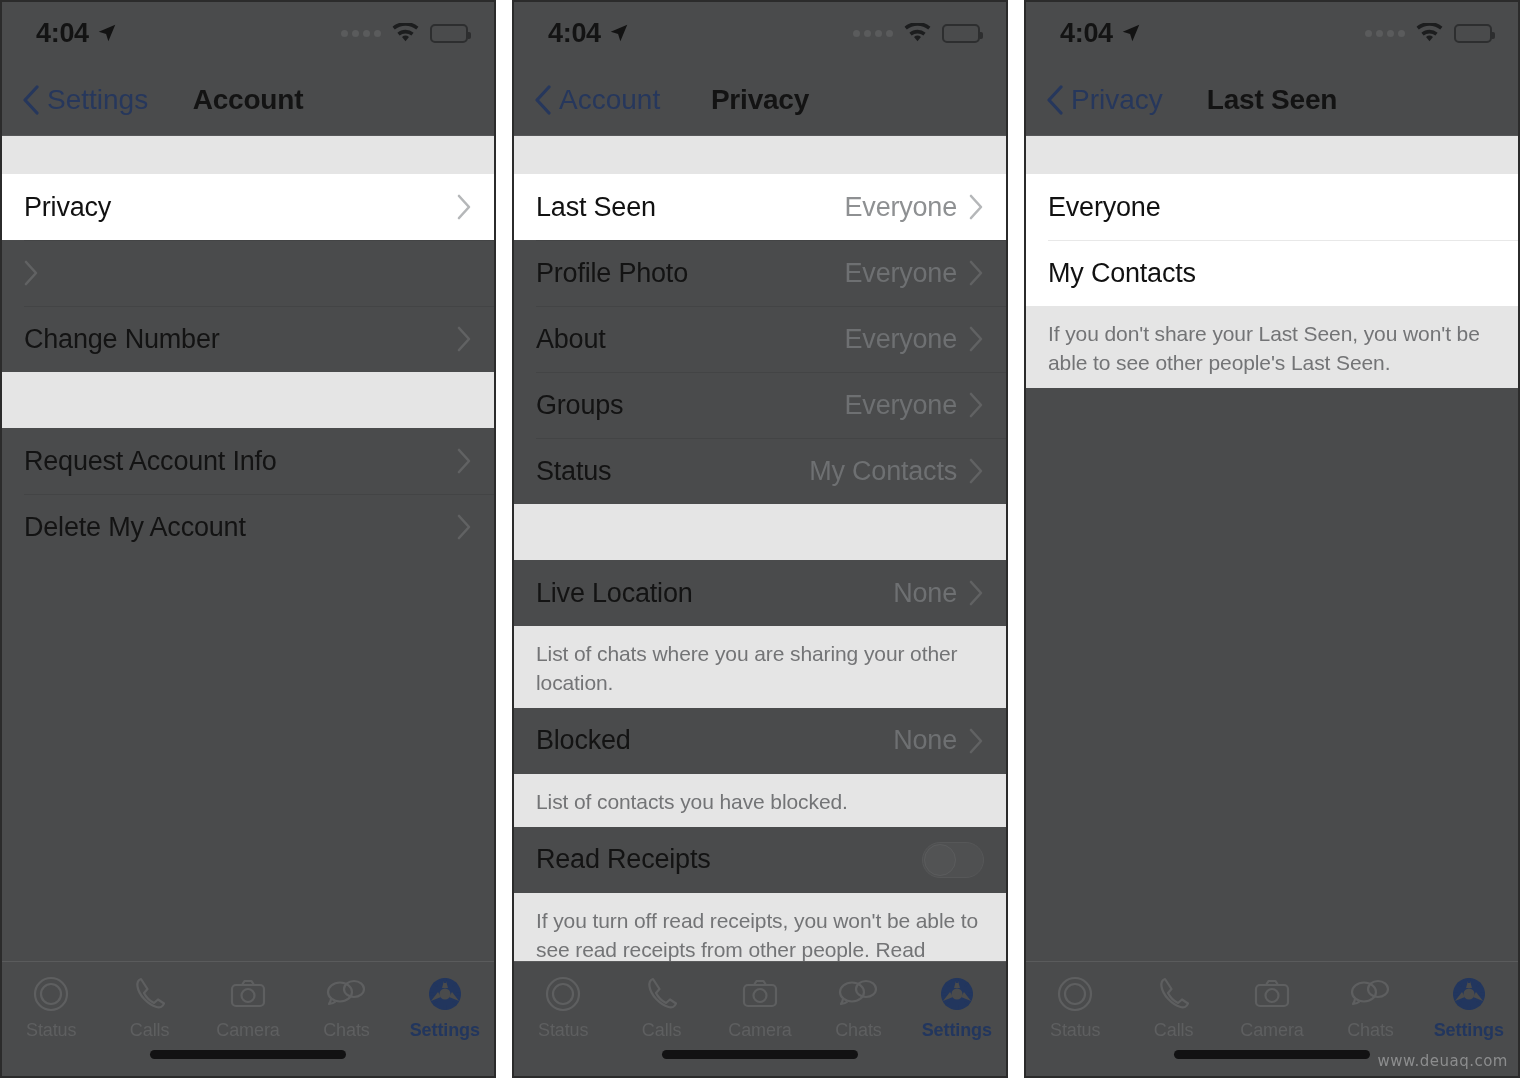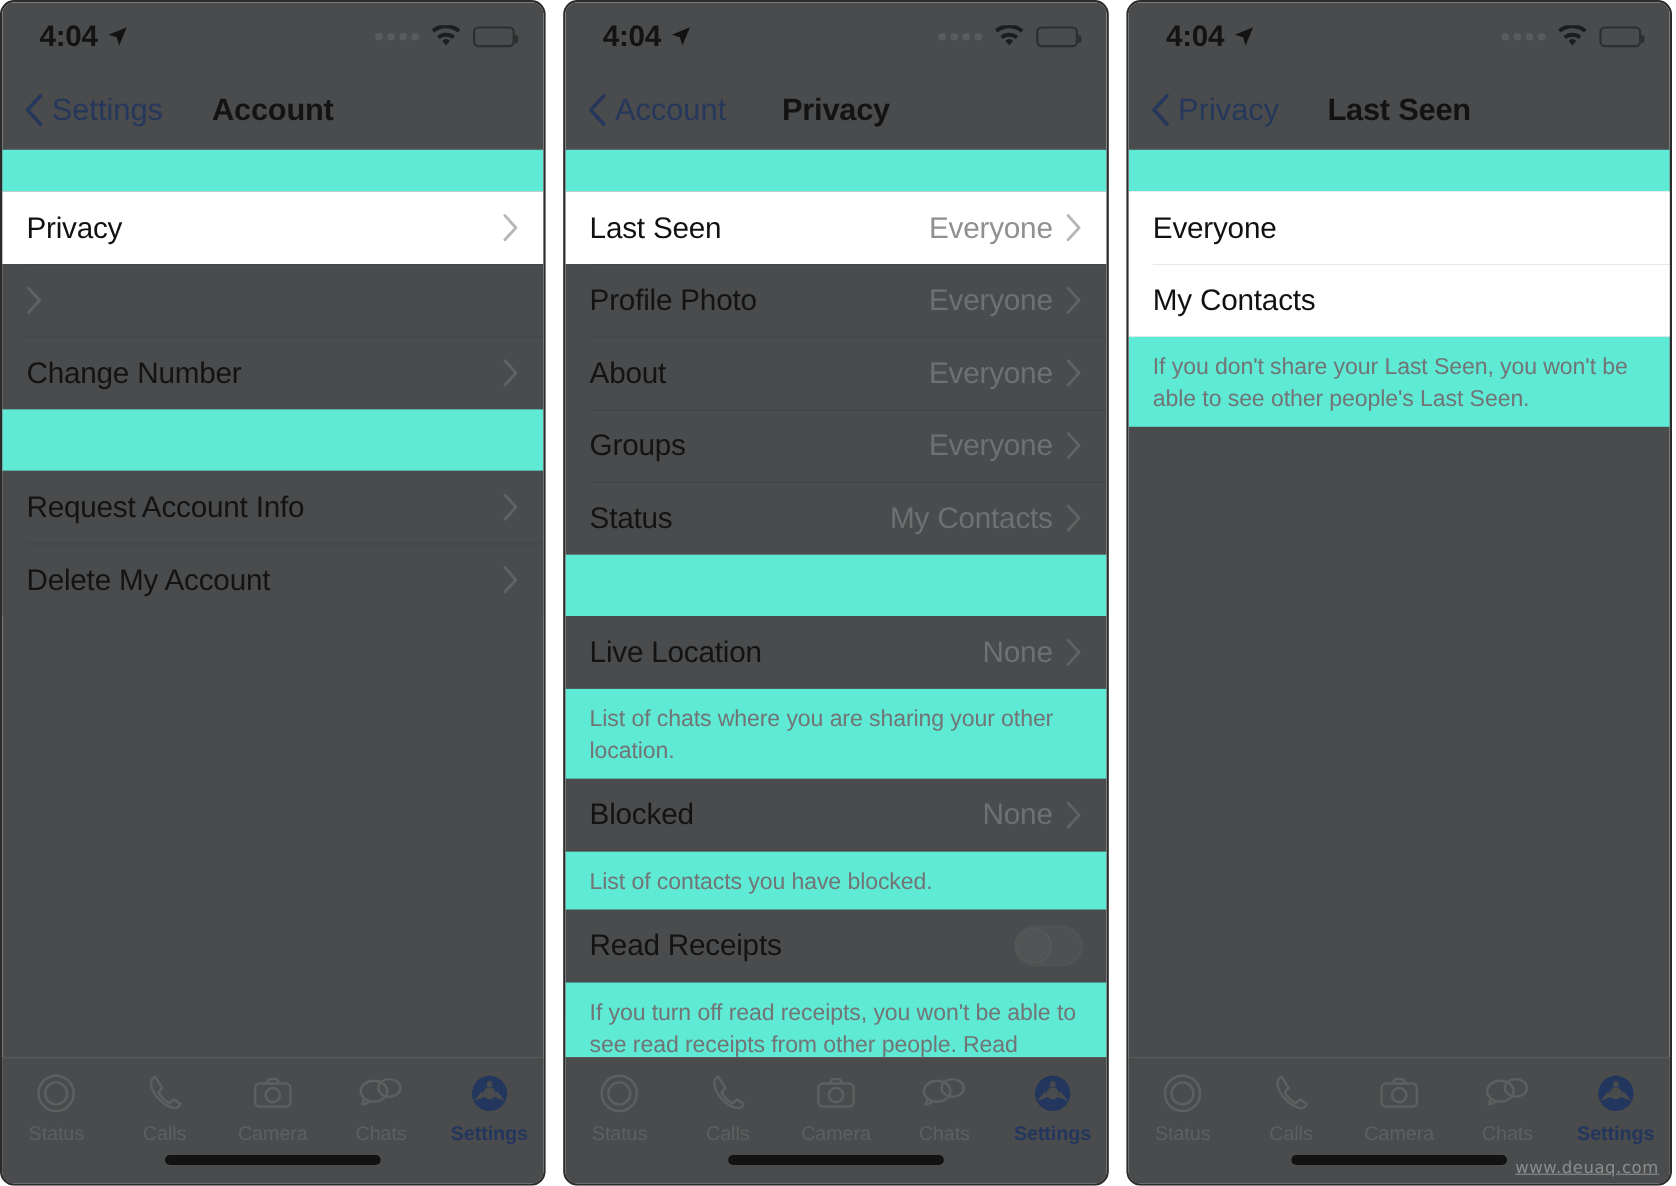--- a/index.html
+++ b/index.html
@@ -23,28 +23,27 @@
     width: 496px;
     height: 1078px;
     position: relative;
     background: #ffffff;
     border-left: 2px solid #2b2b2b;
     border-right: 2px solid #2b2b2b;
     border-top: 2px solid #2b2b2b;
     border-bottom: 2px solid #2b2b2b;
     overflow: hidden;
     flex: 0 0 auto;
-    border-radius: 13px;
   }
   .gap { flex: 0 0 16px; background: #ffffff; height: 1078px; }
 
   
   .dim          { background: #4a4b4c; }   
   .dim-group    { background: #4a4b4c; }   
-  .dim-sep      { background: #5eead4; }   
+  .dim-sep      { background: #e5e5e5; }   
   .bright       { background: #ffffff; }
 
   
   .statusbar {
     height: 62px;
     display: flex;
     align-items: center;
     justify-content: space-between;
     padding: 0 26px 0 34px;
     position: relative;
@@ -221,21 +220,20 @@
   }
 
   .watermark {
     position: absolute;
     right: 10px;
     bottom: 6px;
     font-size: 15px;
     color: #8c8d8e;
     letter-spacing: 0.5px;
     font-family: "DejaVu Sans", sans-serif;
-    text-decoration: underline;
   }
 </style>
 </head>
 <body>
 
 <div class="screens">
 
   <div class="phone dim-wrap">
     <div class="dim" style="position:absolute;inset:0;"></div>
 

